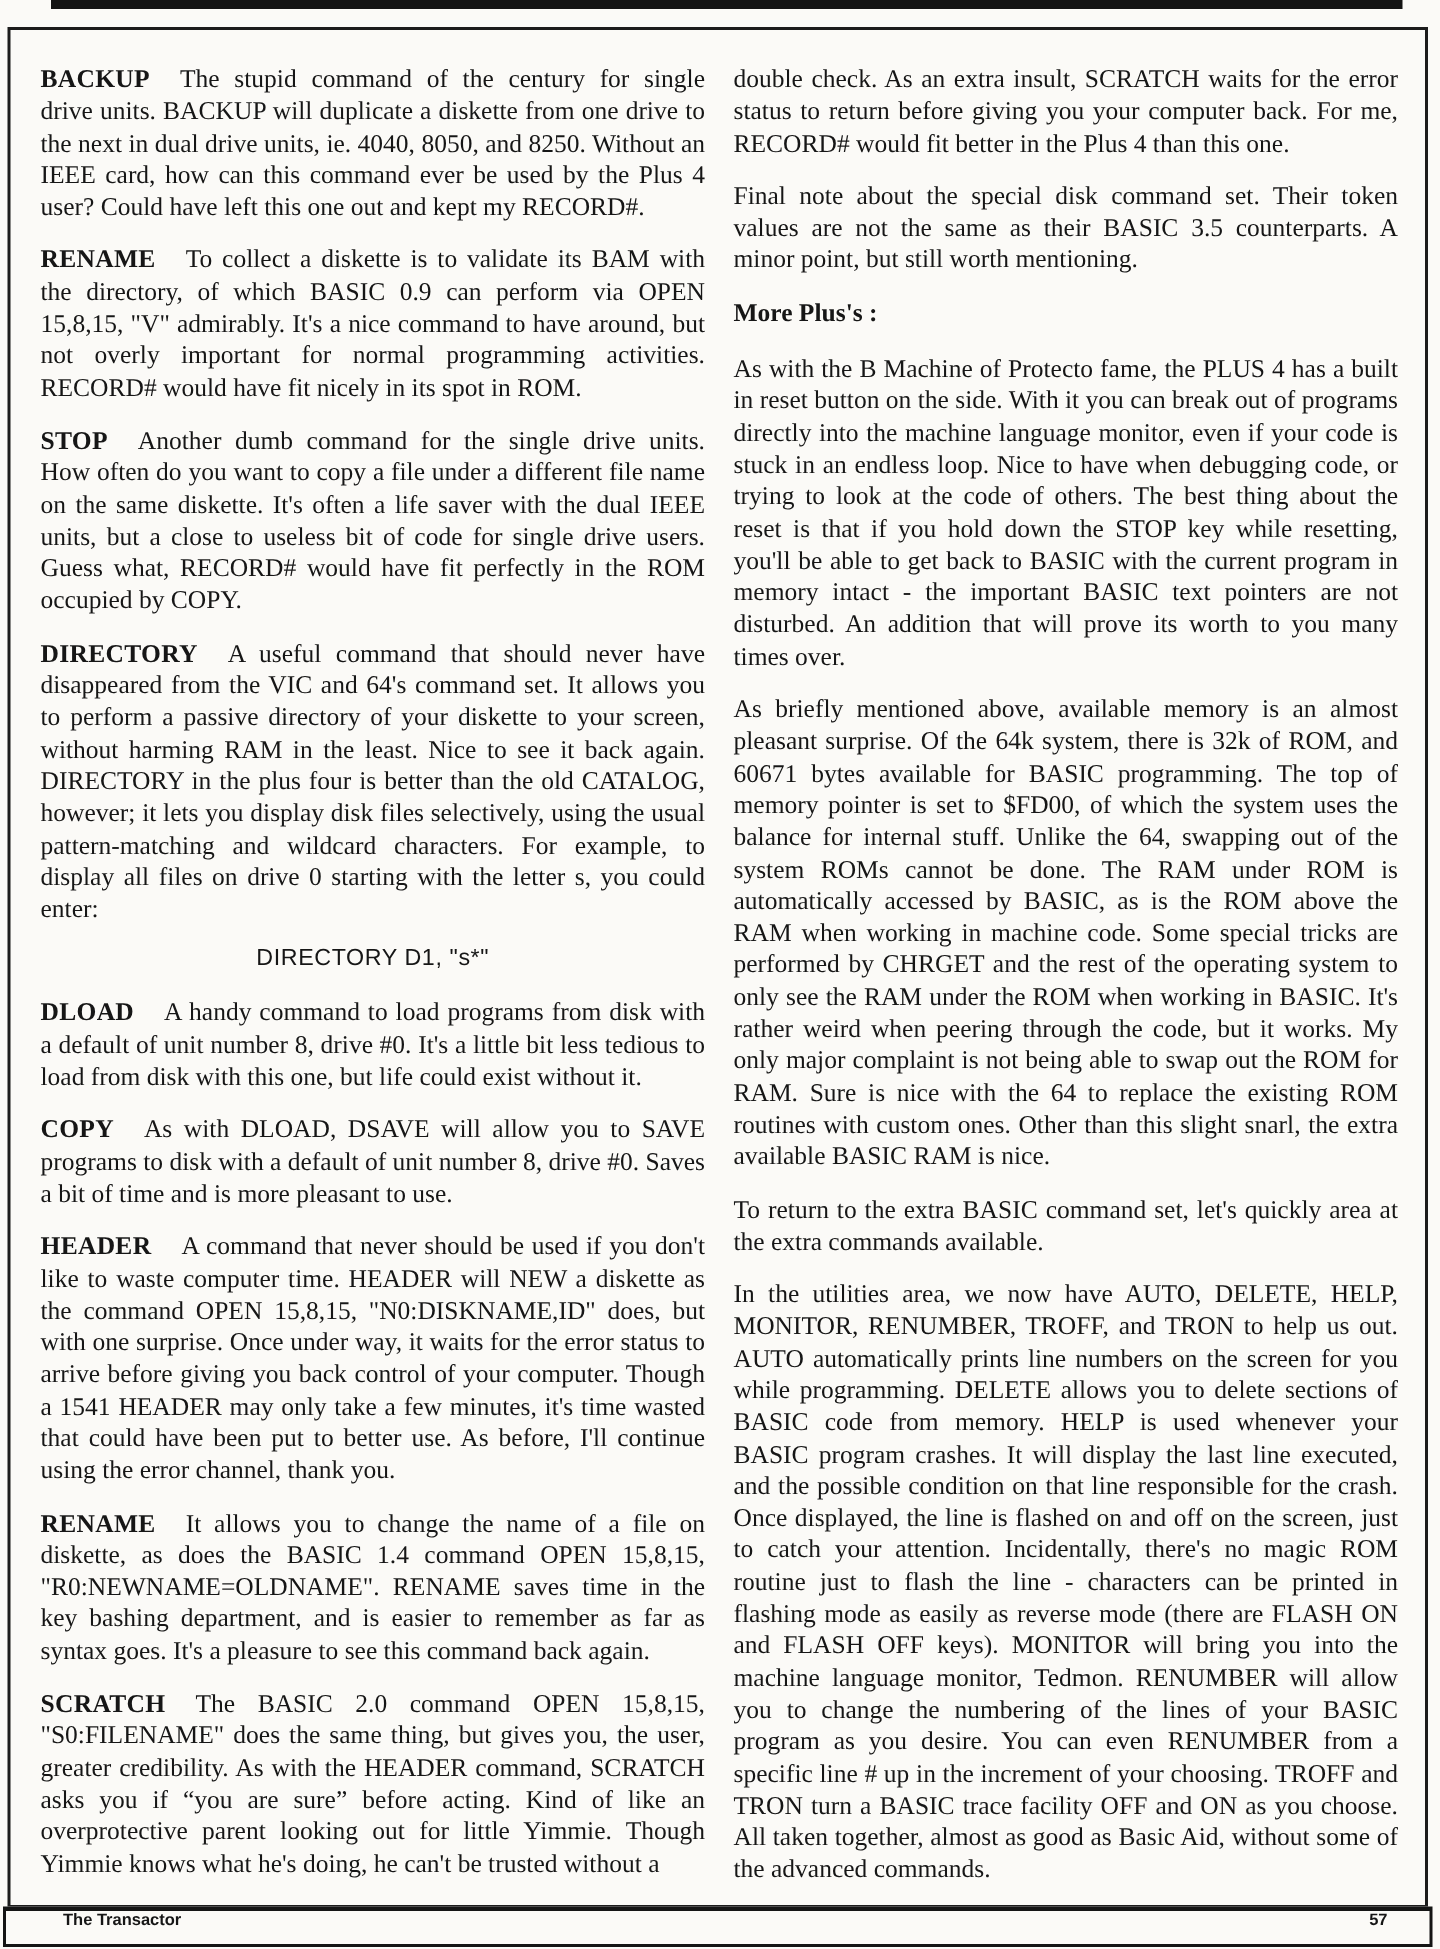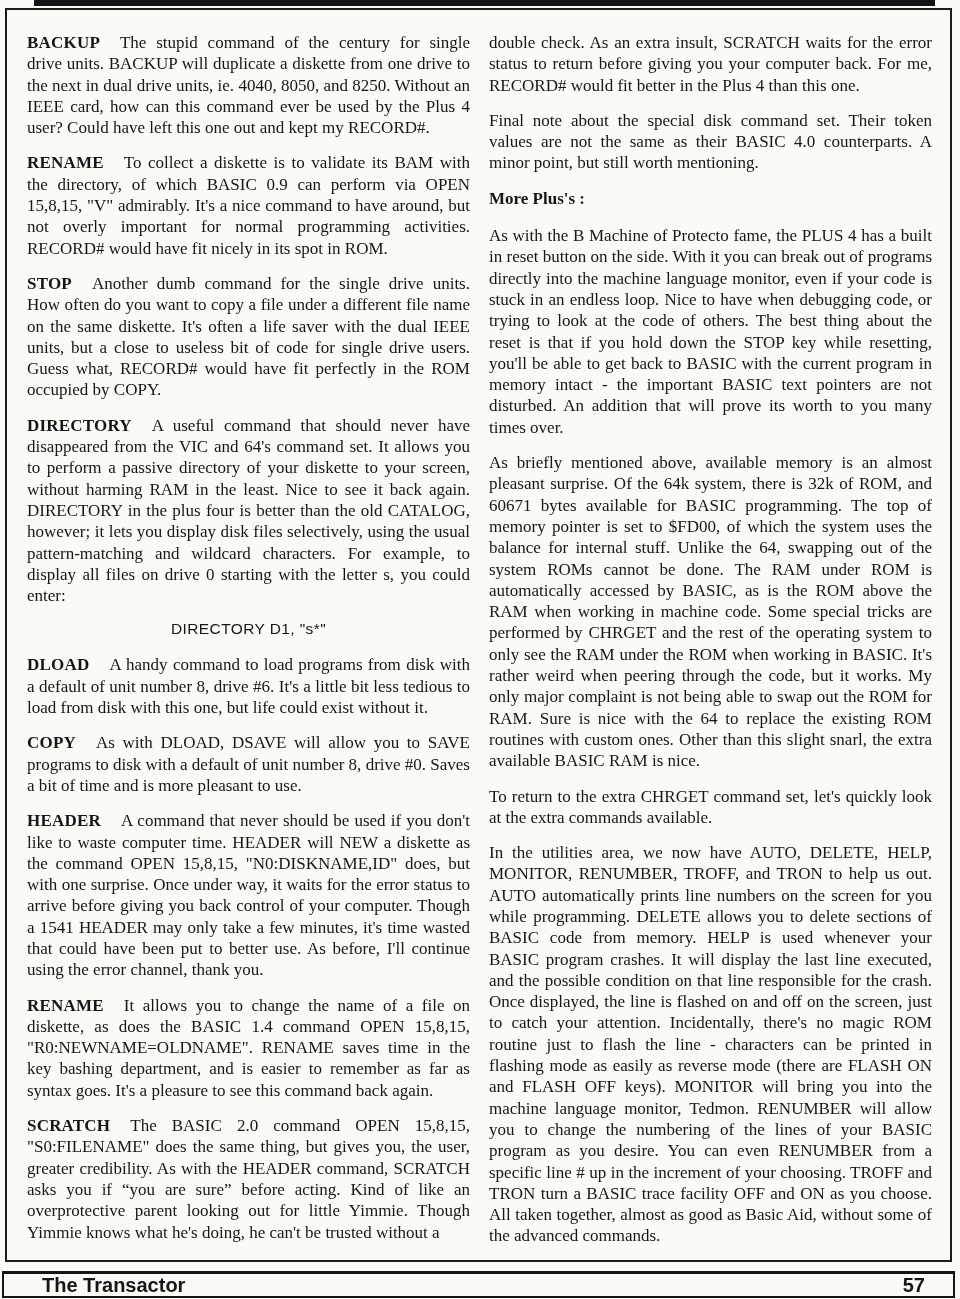--- a/index.html
+++ b/index.html
@@ -11,21 +11,21 @@
     overflow: hidden;
   }
   .page { position: relative; width: 960px; height: 1299px; background: #fbfaf7; }
 
   .top-strip {
     position: absolute; top: 0; left: 34px; width: 901px; height: 6px;
     background: #141414;
   }
 
   .content-box {
-    position: absolute; top: 8px; left: 5px;
+    position: absolute; top: 18px; left: 5px;
     width: 947px; height: 1254px;
     border: 2px solid #1c1c1c;
     box-sizing: border-box;
     padding: 22px 18px 10px 20px;
     display: flex;
     gap: 19px;
     overflow: hidden;
     background: #fbfaf7;
   }
 
@@ -59,21 +59,21 @@
 
   .footer-bar {
     position: absolute; left: 2px; top: 1271px;
     width: 953px; height: 27px;
     box-sizing: border-box;
     border: 2px solid #151515;
     border-top-width: 3px;
     display: flex; 
     font-family: "Liberation Sans", sans-serif;
     font-weight: bold;
-    font-size: 20px;
+    font-size: 11px;
     padding: 0 28px 0 38px;
     background: #fbfaf7;
   }
   .footer-left  { flex: 1; text-align: left; }
   .footer-mid   { flex: 0 0 auto; text-align: center; }
   .footer-right { flex: 1; text-align: right; }
 </style>
 </head>
 <body>
 
@@ -87,38 +87,38 @@
       <p><span class="term">BACKUP</span><span>The stupid command of the century for single drive units. BACKUP will duplicate a diskette from one drive to the next in dual drive units, ie. 4040, 8050, and 8250. Without an IEEE card, how can this command ever be used by the Plus 4 user? Could have left this one out and kept my RECORD#.</span></p>
 
       <p><span class="term">RENAME</span><span>To collect a diskette is to validate its BAM with the directory, of which BASIC 0.9 can perform via OPEN 15,8,15, "V" admirably. It's a nice command to have around, but not overly important for normal programming activities. RECORD# would have fit nicely in its spot in ROM.</span></p>
 
       <p><span class="term">STOP</span><span>Another dumb command for the single drive units. How often do you want to copy a file under a different file name on the same diskette. It's often a life saver with the dual IEEE units, but a close to useless bit of code for single drive users. Guess what, RECORD# would have fit perfectly in the ROM occupied by COPY.</span></p>
 
       <p><span class="term">DIRECTORY</span><span>A useful command that should never have disappeared from the VIC and 64's command set. It allows you to perform a passive directory of your diskette to your screen, without harming RAM in the least. Nice to see it back again. DIRECTORY in the plus four is better than the old CATALOG, however; it lets you display disk files selectively, using the usual pattern-matching and wildcard characters. For example, to display all files on drive 0 starting with the letter s, you could enter:</span></p>
 
       <div class="code-line">DIRECTORY D1, "s*"</div>
 
-      <p><span class="term">DLOAD</span><span>A handy command to load programs from disk with a default of unit number 8, drive #6. It's a little bit less tedious to load from disk with this one, but life could exist without it.</span></p>
+      <p><span class="term">DLOAD</span><span>A handy command to load programs from disk with a default of unit number 8, drive #0. It's a little bit less tedious to load from disk with this one, but life could exist without it.</span></p>
 
       <p><span class="term">COPY</span><span>As with DLOAD, DSAVE will allow you to SAVE programs to disk with a default of unit number 8, drive #0. Saves a bit of time and is more pleasant to use.</span></p>
 
       <p><span class="term">HEADER</span><span>A command that never should be used if you don't like to waste computer time. HEADER will NEW a diskette as the command OPEN 15,8,15, "N0:DISKNAME,ID" does, but with one surprise. Once under way, it waits for the error status to arrive before giving you back control of your computer. Though a 1541 HEADER may only take a few minutes, it's time wasted that could have been put to better use. As before, I'll continue using the error channel, thank you.</span></p>
 
       <p><span class="term">RENAME</span><span>It allows you to change the name of a file on diskette, as does the BASIC 1.4 command OPEN 15,8,15, "R0:NEWNAME=OLDNAME". RENAME saves time in the key bashing department, and is easier to remember as far as syntax goes. It's a pleasure to see this command back again.</span></p>
 
       <p><span class="term">SCRATCH</span><span>The BASIC 2.0 command OPEN 15,8,15, "S0:FILENAME" does the same thing, but gives you, the user, greater credibility. As with the HEADER command, SCRATCH asks you if “you are sure” before acting. Kind of like an overprotective parent looking out for little Yimmie. Though Yimmie knows what he's doing, he can't be trusted without a</span></p>
     </div>
 
     <div class="col">
       <p>double check. As an extra insult, SCRATCH waits for the error status to return before giving you your computer back. For me, RECORD# would fit better in the Plus 4 than this one.</p>
-      <p>Final note about the special disk command set. Their token values are not the same as their BASIC 4.0 counterparts. A minor point, but still worth mentioning.</p>
+      <p>Final note about the special disk command set. Their token values are not the same as their BASIC 3.5 counterparts. A minor point, but still worth mentioning.</p>
       <p class="subhead">More Plus's :</p>
       <p>As with the B Machine of Protecto fame, the PLUS 4 has a built in reset button on the side. With it you can break out of programs directly into the machine language monitor, even if your code is stuck in an endless loop. Nice to have when debugging code, or trying to look at the code of others. The best thing about the reset is that if you hold down the STOP key while resetting, you'll be able to get back to BASIC with the current program in memory intact - the important BASIC text pointers are not disturbed. An addition that will prove its worth to you many times over.</p>
       <p>As briefly mentioned above, available memory is an almost pleasant surprise. Of the 64k system, there is 32k of ROM, and 60671 bytes available for BASIC programming. The top of memory pointer is set to $FD00, of which the system uses the balance for internal stuff. Unlike the 64, swapping out of the system ROMs cannot be done. The RAM under ROM is automatically accessed by BASIC, as is the ROM above the RAM when working in machine code. Some special tricks are performed by CHRGET and the rest of the operating system to only see the RAM under the ROM when working in BASIC. It's rather weird when peering through the code, but it works. My only major complaint is not being able to swap out the ROM for RAM. Sure is nice with the 64 to replace the existing ROM routines with custom ones. Other than this slight snarl, the extra available BASIC RAM is nice.</p>
-      <p>To return to the extra CHRGET command set, let's quickly look at the extra commands available.</p>
+      <p>To return to the extra BASIC command set, let's quickly area at the extra commands available.</p>
       <p>In the utilities area, we now have AUTO, DELETE, HELP, MONITOR, RENUMBER, TROFF, and TRON to help us out. AUTO automatically prints line numbers on the screen for you while programming. DELETE allows you to delete sections of BASIC code from memory. HELP is used whenever your BASIC program crashes. It will display the last line executed, and the possible condition on that line responsible for the crash. Once displayed, the line is flashed on and off on the screen, just to catch your attention. Incidentally, there's no magic ROM routine just to flash the line - characters can be printed in flashing mode as easily as reverse mode (there are FLASH ON and FLASH OFF keys). MONITOR will bring you into the machine language monitor, Tedmon. RENUMBER will allow you to change the numbering of the lines of your BASIC program as you desire. You can even RENUMBER from a specific line # up in the increment of your choosing. TROFF and TRON turn a BASIC trace facility OFF and ON as you choose. All taken together, almost as good as Basic Aid, without some of the advanced commands.</p>
     </div>
 
   </div>
 
   <div class="footer-bar">
     <span class="footer-left">The Transactor</span>
     <span class="footer-mid">57</span>
   </div>
 

